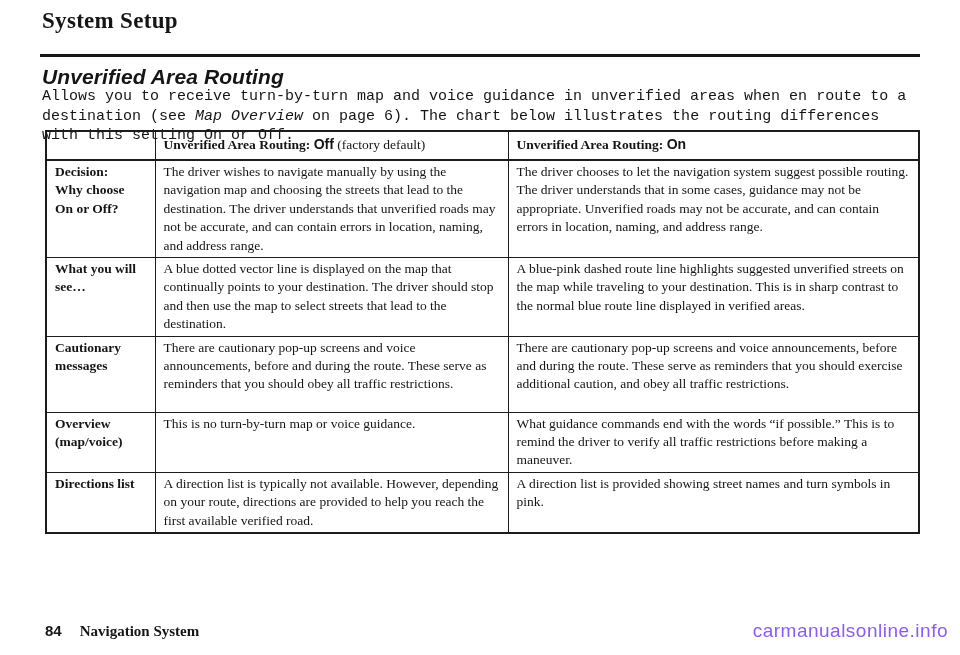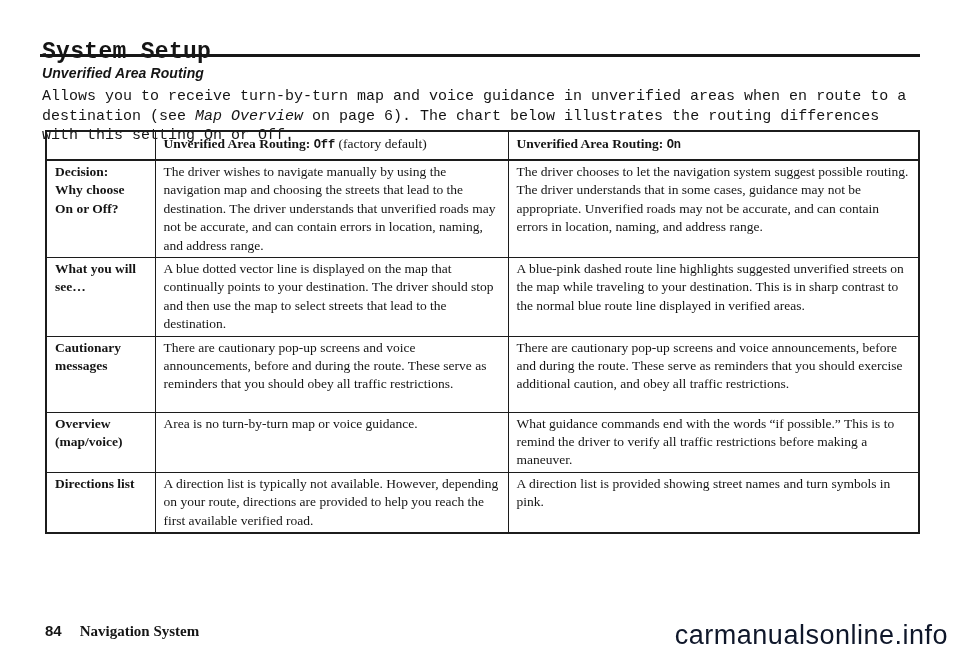--- a/index.html
+++ b/index.html
@@ -10,43 +10,43 @@
     width: 960px;
     height: 655px;
     background: #ffffff;
     position: relative;
     overflow: hidden;
     font-family: "Liberation Serif", serif;
     color: #151515;
   }
   .page-title {
     position: absolute;
-    top: 39px;
+    top: 8px;
     left: 42px;
     font-size: 23px;
     font-weight: bold;
-    font-family: Liberation Mono, monospace;
+    font-family: Liberation Serif, serif;
     letter-spacing: 0.3px;
   }
   .title-rule {
     position: absolute;
     top: 54px;
     left: 40px;
     width: 880px;
     height: 2.5px;
     background: #171717;
   }
   .section-heading {
     position: absolute;
     top: 65px;
     left: 42px;
     font-family: "Liberation Sans", sans-serif;
     font-style: italic;
     font-weight: bold;
-    font-size: 14px;
+    font-size: 21px;
     letter-spacing: 0.1px;
   }
   .intro {
     position: absolute;
     top: 87px;
     left: 42px;
     width: 880px;
     font-size: 15px;
     line-height: 19.5px;
     font-family: Liberation Mono, monospace;
@@ -69,23 +69,23 @@
     line-height: 18.4px;
     padding: 2px 9px 2px 8px;
   }
   table.routing-table tr.hdr td {
     border-bottom: 2px solid #1c1c1c;
     font-weight: bold;
     height: 22px;
     padding-top: 3px;
   }
   .hdr-sans {
-    font-family: Liberation Mono, monospace;
+    font-family: Liberation Sans, sans-serif;
     font-weight: bold;
-    font-size: 12px;
+    font-size: 14px;
   }
   .hdr-plain { font-weight: normal; }
   td.label-cell {
     font-weight: bold;
     white-space: pre-line;
   }
   .footer {
     position: absolute;
     top: 622px;
     left: 45px;
@@ -97,22 +97,22 @@
     margin-right: 18px;
   }
   .footer .ft {
     font-family: "Liberation Serif", serif;
   }
   .watermark {
     position: absolute;
     top: 620px;
     right: 12px;
     font-family: "Liberation Sans", sans-serif;
-    font-size: 27px;
-    color: #0f172a;
+    font-size: 19px;
+    color: #8b5cf6;
     letter-spacing: 0.5px;
   }
 </style>
 </head>
 <body>
 
 <div class="page-title">System Setup</div>
 <div class="title-rule"></div>
 <div class="section-heading">Unverified Area Routing</div>
 
@@ -145,21 +145,21 @@
     </tr>
     <tr style="height:76px;">
       <td class="label-cell">Cautionary
 messages</td>
       <td>There are cautionary pop-up screens and voice announcements, before and during the route. These serve as reminders that you should obey all traffic restrictions.</td>
       <td>There are cautionary pop-up screens and voice announcements, before and during the route. These serve as reminders that you should exercise additional caution, and obey all traffic restrictions.</td>
     </tr>
     <tr style="height:57px;">
       <td class="label-cell">Overview
 (map/voice)</td>
-      <td>Area is no turn-by-turn map or voice guidance.</td>
+      <td>This is no turn-by-turn map or voice guidance.</td>
       <td>What guidance commands end with the words “if possible.” This is to remind the driver to verify all traffic restrictions before making a maneuver.</td>
     </tr>
     <tr style="height:56px;">
       <td class="label-cell">Directions list</td>
       <td>A direction list is typically not available. However, depending on your route, directions are provided to help you reach the first available verified road.</td>
       <td>A direction list is provided showing street names and turn symbols in pink.</td>
     </tr>
   </tbody>
 </table>
 

